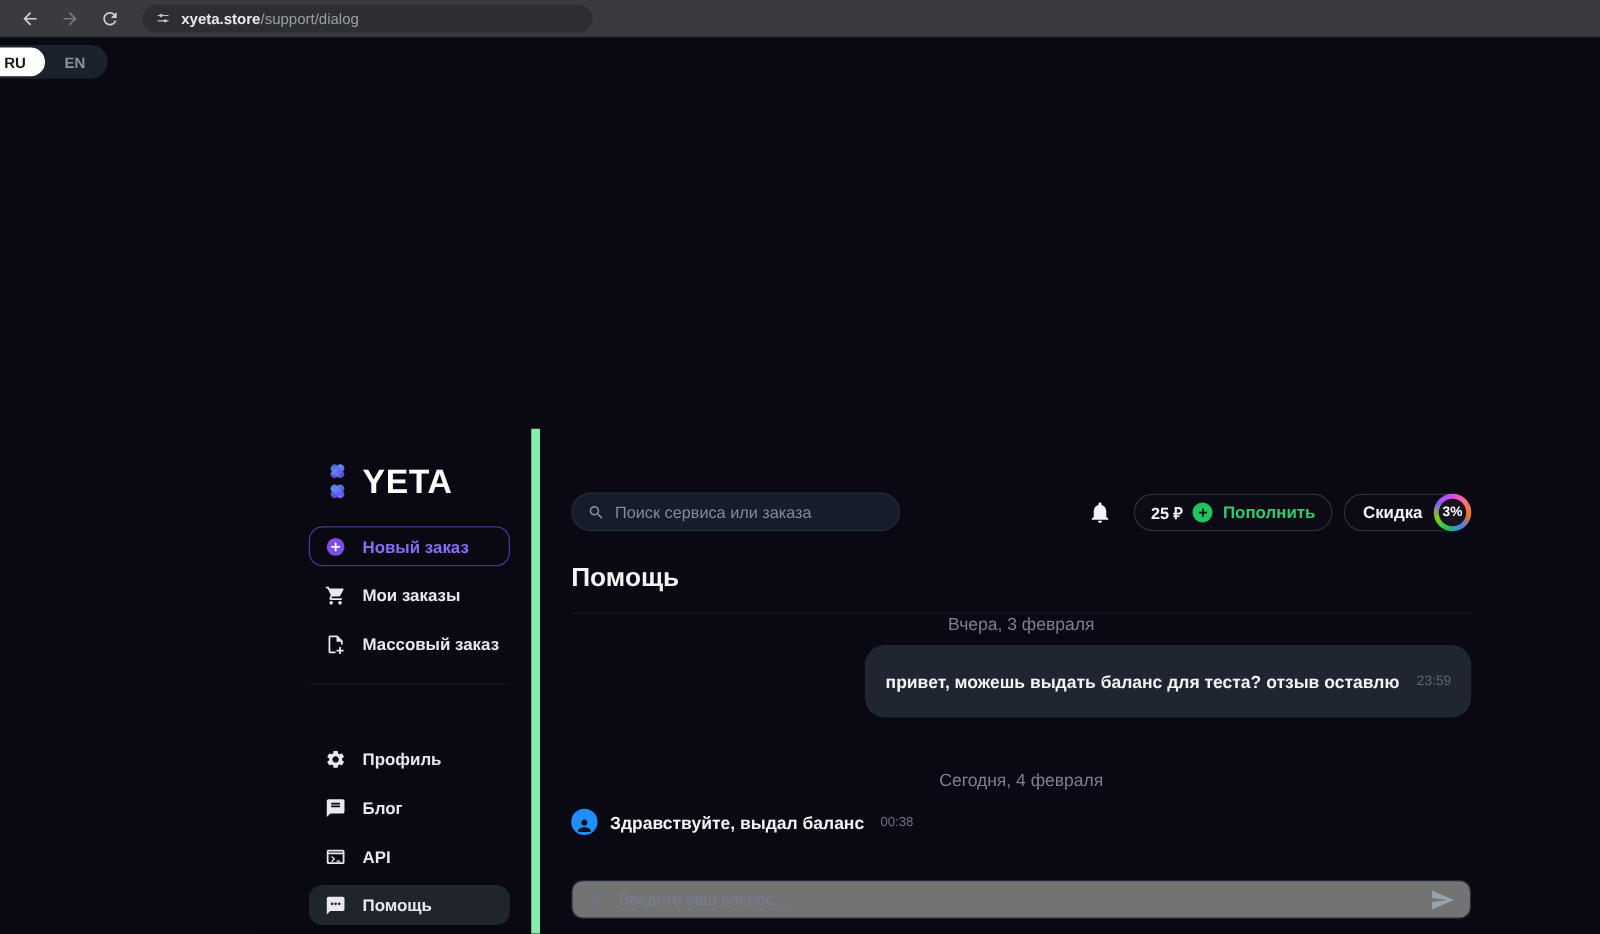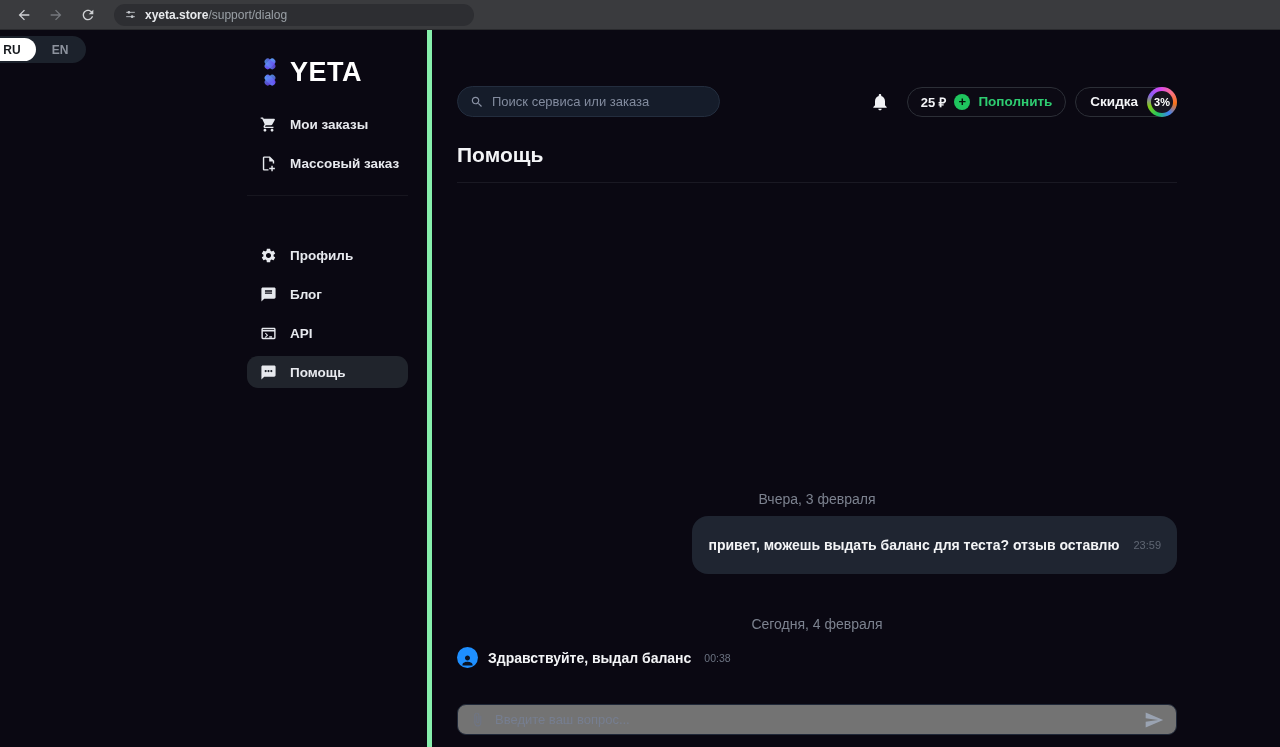--- a/index.html
+++ b/index.html
@@ -11,28 +11,28 @@
   .nav-ic { width:18px; height:18px; margin:0 7px; display:flex; align-items:center; justify-content:center; }
   .nav-ic svg { width:16px; height:16px; fill:#cfd1d4; }
   .nav-ic.dim svg { fill:#75787d; }
   .addr-pill { margin-left:10px; width:360px; height:22px; background:#2d2e32; border-radius:11px; display:flex; align-items:center; padding:0 10px; }
   .addr-pill svg { width:13px; height:13px; stroke:#c3c6cb; fill:none; stroke-width:1.6; margin-right:8px; }
   .url { font-size:12px; white-space:nowrap; }
   .url .host { color:#e8eaed; font-weight:bold; }
   .url .path { color:#9aa0a6; }
 
   
-  .app { position:relative; height:717px; display:flex; background:#0a0812; }
+  .app { position:relative; height:717px; display:flex; background:#0a0812;align-items:flex-end; }
 
   .lang-toggle { position:absolute; top:6px; left:-14px; height:27px; background:#1c222c; border-radius:14px; display:flex; align-items:center; padding:2px; z-index:5; }
   .lang-opt { height:23px; min-width:48px; border-radius:12px; display:flex; align-items:center; justify-content:center; font-size:12px; font-weight:bold; color:#8d939e; cursor:pointer; padding:0 10px; }
   .lang-opt.active { background:#ffffff; color:#15181d; }
 
   
-  .sidebar { width:432px; border-right:5px solid #86efac; padding-left:247px; position:relative; }
+  .sidebar { width:432px; border-right:7px solid #86efac; padding-left:247px; position:relative; }
   .logo { display:flex; align-items:center; margin-top:24px; margin-left:5px; }
   .logo svg { width:36px; height:36px; }
   .logo-text { color:#ffffff; font-size:27px; font-weight:bold; letter-spacing:.5px; margin-left:2px; }
 
   .nav { width:161px; margin-top:18px; }
   .nav-item { display:flex; align-items:center; gap:13px; height:32px; padding:0 12px; margin-bottom:7px; border-radius:11px; border:1px solid transparent; cursor:pointer; }
   .nav-item .ic { width:17px; height:17px; display:flex; align-items:center; justify-content:center; flex:0 0 auto; }
   .nav-item .ic svg { width:17px; height:17px; fill:#e7e9ee; }
   .nav-item .lbl { font-size:13.5px; font-weight:bold; color:#e7e9ee; white-space:nowrap; }
   .nav-item.accent { border-color:rgba(124,92,246,.55); }
@@ -140,20 +140,30 @@
           <rect x="16.5" y="22" width="7" height="14" rx="3.5" transform="rotate(-45 20 29)"></rect>
           <rect x="16.5" y="4" width="7" height="14" rx="3.5" transform="rotate(-45 20 11)" opacity=".85"></rect>
           <rect x="16.5" y="22" width="7" height="14" rx="3.5" transform="rotate(45 20 29)" opacity=".85"></rect>
         </g>
       </svg>
       <span class="logo-text">YETA</span>
     </div>
 
     <div class="nav">
 
+      <div class="nav-item accent">
+        <span class="ic">
+          <svg viewBox="0 0 24 24">
+              <circle cx="12" cy="12" r="10" fill="#7c4dea"></circle>
+              <path d="M11 7h2v10h-2z" fill="#fff"></path>
+              <path d="M7 11h10v2H7z" fill="#fff"></path>
+            </svg>
+        </span>
+        <span class="lbl">Новый заказ</span>
+      </div>
 
       <div class="nav-item">
         <span class="ic">
           <svg viewBox="0 0 24 24">
               <path d="M7 18c-1.1 0-1.99.9-1.99 2S5.9 22 7 22s2-.9 2-2-.9-2-2-2zM1 2v2h2l3.6 7.59-1.35 2.45c-.16.28-.25.61-.25.96 0 1.1.9 2 2 2h12v-2H7.42c-.14 0-.25-.11-.25-.25l.03-.12.9-1.63h7.45c.75 0 1.41-.41 1.75-1.03l3.58-6.49c.08-.14.12-.31.12-.49 0-.55-.45-1-1-1H5.21l-.94-2H1zm16 16c-1.1 0-1.99.9-1.99 2s.89 2 1.99 2 2-.9 2-2-.9-2-2-2z"></path>
             </svg>
         </span>
         <span class="lbl">Мои заказы</span>
       </div>
 

